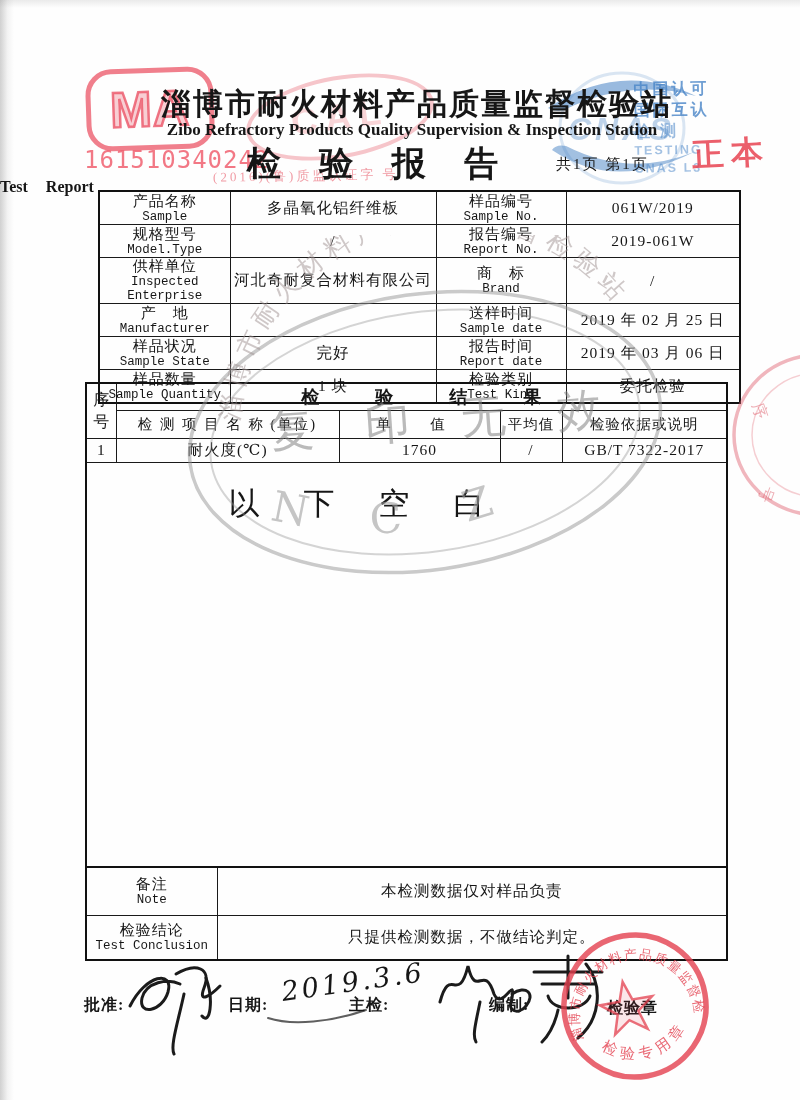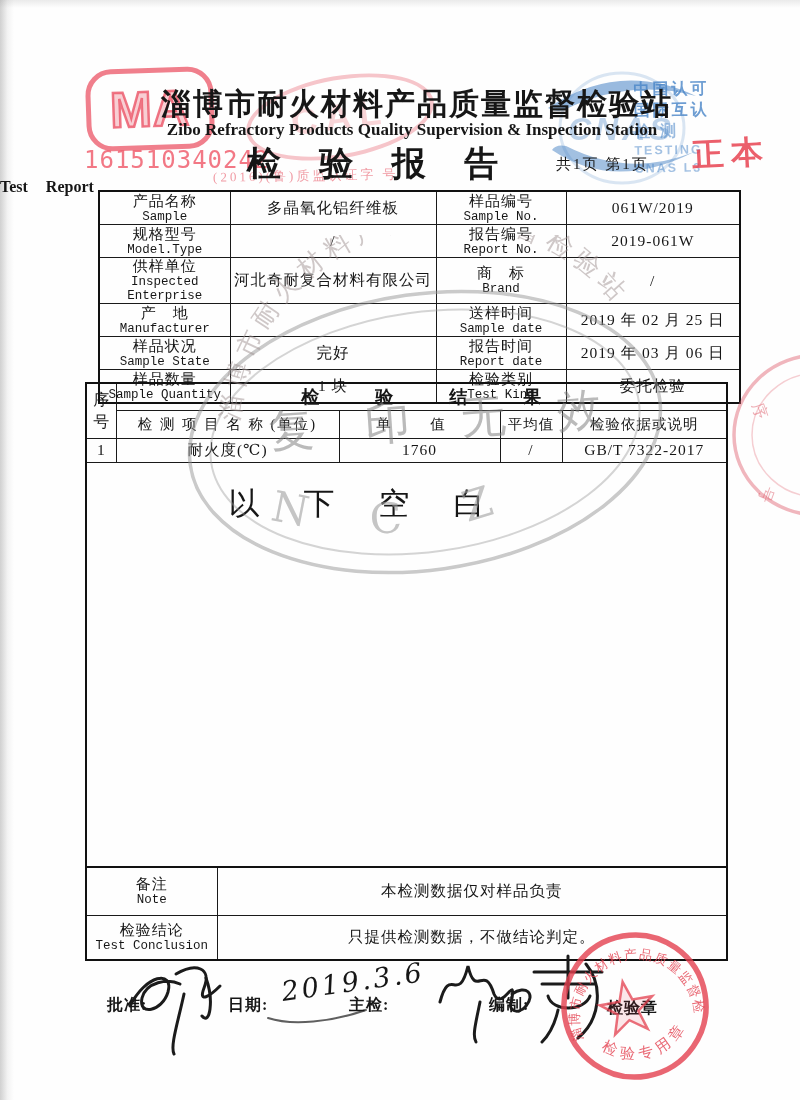--- a/index.html
+++ b/index.html
@@ -277,21 +277,21 @@
     </text>
   </svg>
 
   <svg class="edge-stamp-svg" width="74" height="175" viewBox="0 0 74 175">
     <ellipse cx="92" cy="85" rx="84" ry="80" fill="none" stroke="rgba(224,95,110,.45)" stroke-width="3.5"></ellipse>
     <ellipse cx="92" cy="85" rx="66" ry="62" fill="none" stroke="rgba(224,95,110,.3)" stroke-width="1.5"></ellipse>
     <text x="26" y="55" font-size="16" fill="rgba(224,95,110,.5)" transform="rotate(70 26 55)">序</text>
     <text x="38" y="135" font-size="16" fill="rgba(224,95,110,.5)" transform="rotate(110 38 135)">号</text>
   </svg>
 
-  <span class="footer-label" style="top:995px;left:84px;margin-left:23px;">批准:</span>
+  <span class="footer-label" style="top:995px;left:84px;">批准:</span>
   <span class="footer-label" style="top:995px;left:228px;">日期:</span>
   <span class="footer-label" style="top:995px;left:349px;">主检:</span>
   <span class="footer-label" style="top:995px;left:489px;">编制:</span>
   <span class="footer-label" style="top:998px;left:607px;">检验章</span>
   <span class="date-hand">2019.3.6</span>
 
   <svg class="sig-svg" style="top:956px;left:118px;" width="130" height="105" viewBox="0 0 130 105">
     <g fill="none" stroke="#1b1b1b" stroke-width="3" stroke-linecap="round">
       <path d="M12,50 C28,18 56,14 50,36 C44,56 20,60 24,42 C28,26 50,22 62,28"></path>
       <path d="M58,18 C78,6 94,12 86,32 C80,48 92,40 102,30"></path>

